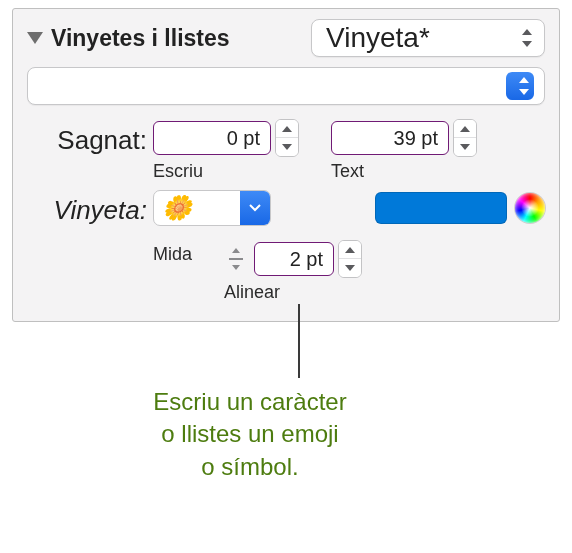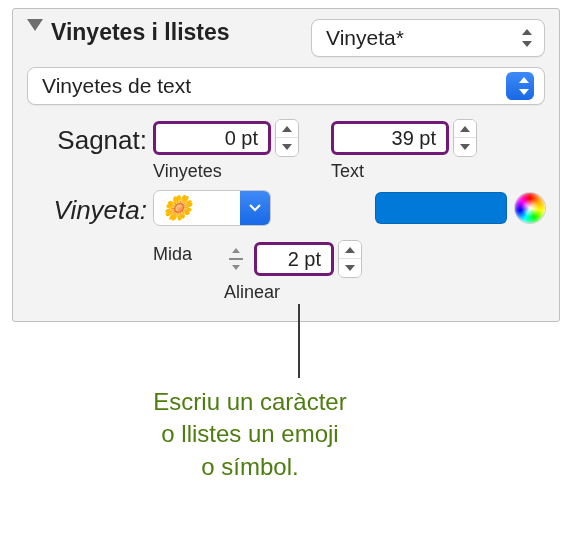--- a/index.html
+++ b/index.html
@@ -10,21 +10,21 @@
     background: #fff;
     width: 572px;
   }
   .panel {
     border: 1px solid #bfbfbf;
     border-radius: 3px;
     background: #f4f3f4;
     padding: 10px 14px 18px;
     margin: 8px 12px 0;
   }
-  .row { display: flex; align-items: flex-start; }
+  .row { display: flex; align-items: center; }
   .header-row { margin-bottom: 10px; }
   .disclose {
     width: 0; height: 0;
     border-left: 8px solid transparent;
     border-right: 8px solid transparent;
     border-top: 12px solid #6e6e6e;
     margin-right: 8px;
     flex: none;
   }
   .section-title {
@@ -35,21 +35,21 @@
   .popup {
     display: flex;
     align-items: center;
     background: #fff;
     border: 1px solid #c7c7c9;
     border-radius: 8px;
     box-shadow: 0 1px 1px rgba(0,0,0,0.05);
     height: 38px;
     padding: 0 10px 0 14px;
     box-sizing: border-box;
-    font-size: 21px;
+    font-size: 28px;
   }
   .popup .popup-label { flex: 1 1 auto; white-space: nowrap; overflow: hidden; }
   .dbl-arrow {
     width: 14px; height: 22px; position: relative; flex: none; margin-left: 8px;
   }
   .dbl-arrow::before, .dbl-arrow::after {
     content: ""; position: absolute; left: 2px; width: 0; height: 0;
     border-left: 5px solid transparent; border-right: 5px solid transparent;
   }
   .dbl-arrow::before { top: 2px; border-bottom: 6px solid #5a5a5d; }
@@ -73,21 +73,21 @@
   }
   .pair { display: flex; gap: 32px; flex: 1 1 auto; }
   .col { display: flex; flex-direction: column; }
   .sub {
     font-size: 18px; color: #2b2b2b; margin-top: 4px;
   }
 
   .stepper-wrap { display: flex; align-items: center; }
   .numbox {
     width: 118px; height: 34px;
-    background: #fff; border: 3px solid #701a75; border-radius: 6px;
+    background: #fff; border: 1px solid #701a75; border-radius: 6px;
     box-sizing: border-box; padding: 0 10px;
     display: flex; align-items: center; justify-content: flex-end;
     font-size: 20px; text-align: right;
   }
   .stepper {
     width: 22px; height: 36px; margin-left: 4px;
     border: 1px solid #c3c3c5; border-radius: 6px; background: #fff;
     display: flex; flex-direction: column; overflow: hidden;
   }
   .stepper button {
@@ -171,42 +171,41 @@
   <div class="row header-row">
     <div class="disclose"></div>
     <div class="section-title">Vinyetes i llistes</div>
     <div class="popup style-popup">
       <span class="popup-label">Vinyeta*</span>
       <span class="dbl-arrow"></span>
     </div>
   </div>
 
   <div class="popup full-popup">
-    <span class="popup-label">Vinyetes de text</span>
     <span class="tail">
         <span class="dbl-arrow"></span>
       </span>
   </div>
 
   <div class="field-row">
     <div class="lbl">Sagnat:</div>
     <div class="pair">
       <div class="col">
         <div class="stepper-wrap">
           <div class="numbox">0 pt</div>
           <div class="stepper">
             <button>
                 <span class="tri-up"></span>
               </button>
             <button>
                 <span class="tri-down"></span>
               </button>
           </div>
         </div>
-        <div class="sub">Vinyetes</div>
+        <div class="sub">Escriu</div>
       </div>
       <div class="col">
         <div class="stepper-wrap">
           <div class="numbox">39 pt</div>
           <div class="stepper">
             <button>
                 <span class="tri-up"></span>
               </button>
             <button>
                 <span class="tri-down"></span>

